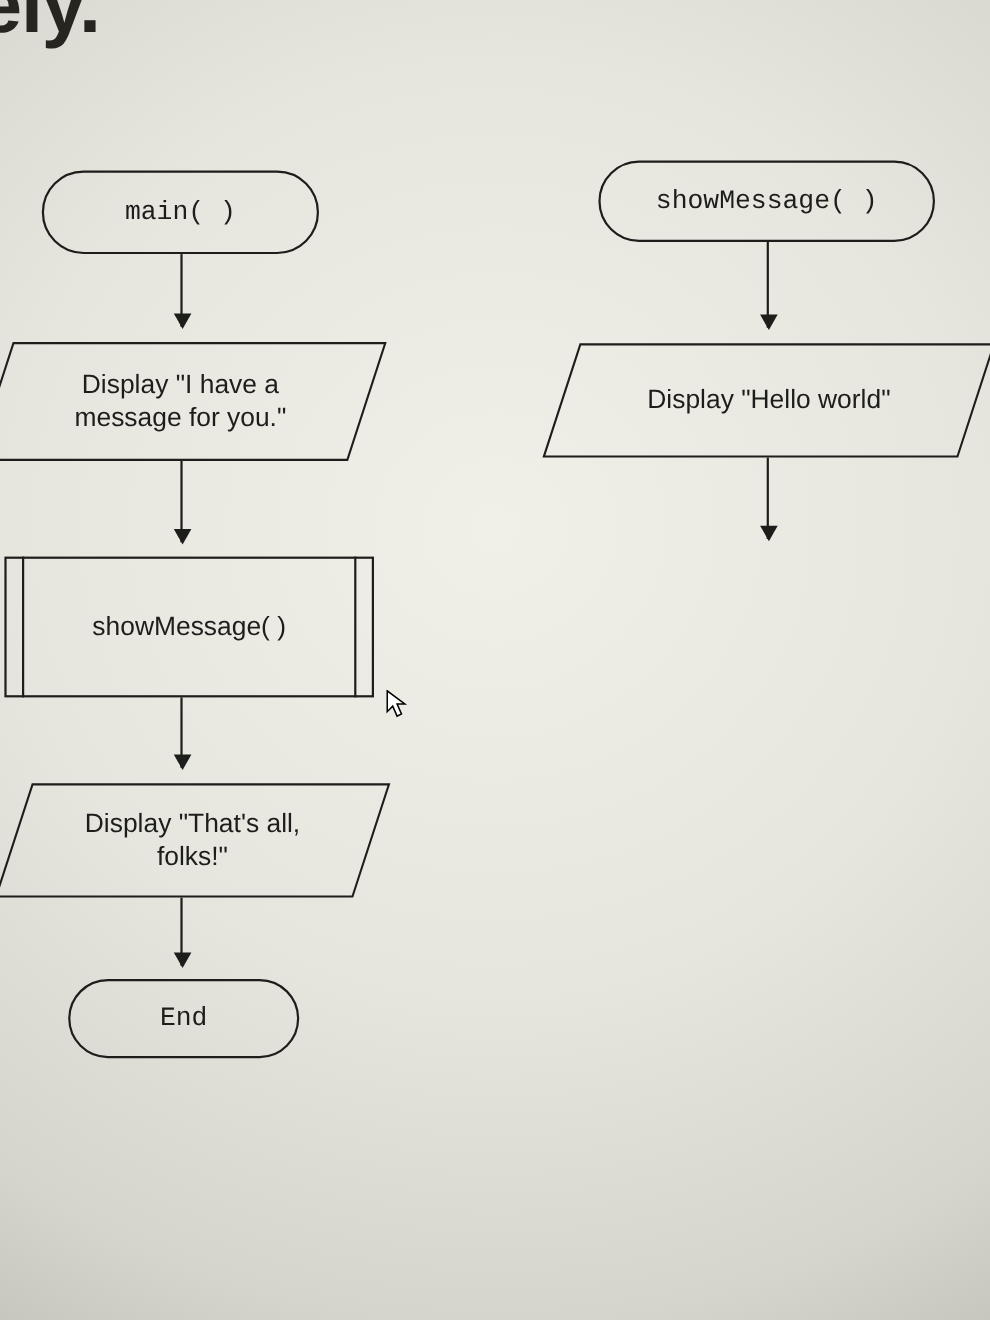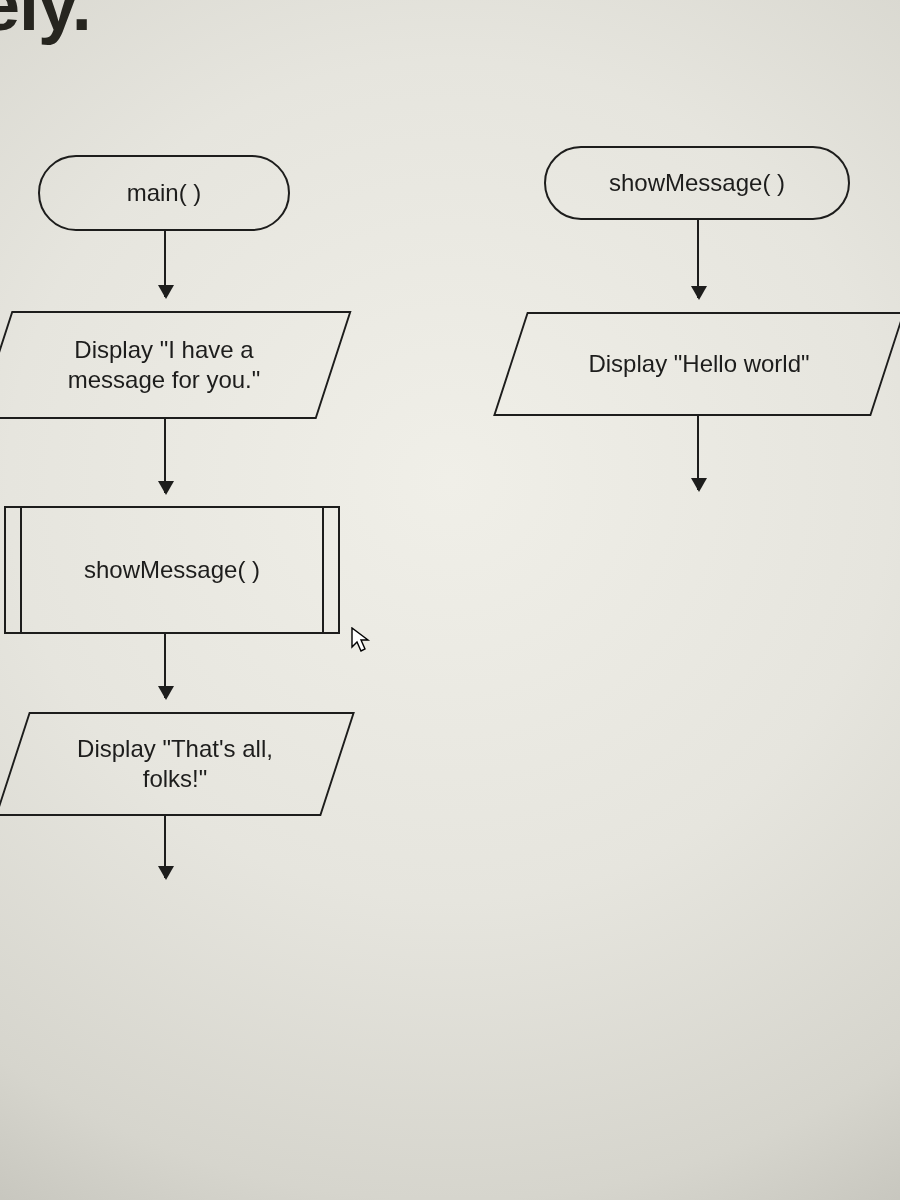--- a/index.html
+++ b/index.html
@@ -21,20 +21,21 @@
   
   .node{position:absolute;box-sizing:border-box;text-align:center;}
 
   
   .term{
     border:2px solid #1d1d1c;
     border-radius:40px;
     background:transparent;
     display:flex;align-items:center;justify-content:center;
     font-size:24px;
+    font-family:Liberation Mono, monospace;
   }
 
   
   .io{background:transparent;}
   .io .skew{
     position:absolute;inset:0;
     border:2px solid #1d1d1c;
     transform:skewX(-18deg);
     background:transparent;
   }
@@ -108,20 +109,23 @@
   <div class="arrow" style="left:164px;top:634px;height:64px;"></div>
 
   <div class="node io" style="left:12px;top:712px;width:326px;height:104px;">
     <div class="skew"></div>
     <div class="label">Display "That's all,
 folks!"</div>
   </div>
 
   <div class="arrow" style="left:164px;top:816px;height:62px;"></div>
 
+  <div class="node term" style="left:62px;top:890px;width:210px;height:72px;">
+    <span>End</span>
+  </div>
 
   <div class="node term" style="left:544px;top:146px;width:306px;height:74px;">
     <span>showMessage( )</span>
   </div>
 
   <div class="arrow" style="left:697px;top:220px;height:78px;"></div>
 
   <div class="node io" style="left:510px;top:312px;width:378px;height:104px;">
     <div class="skew"></div>
     <div class="label" style="padding:0 12px;">Display "Hello world"</div>

